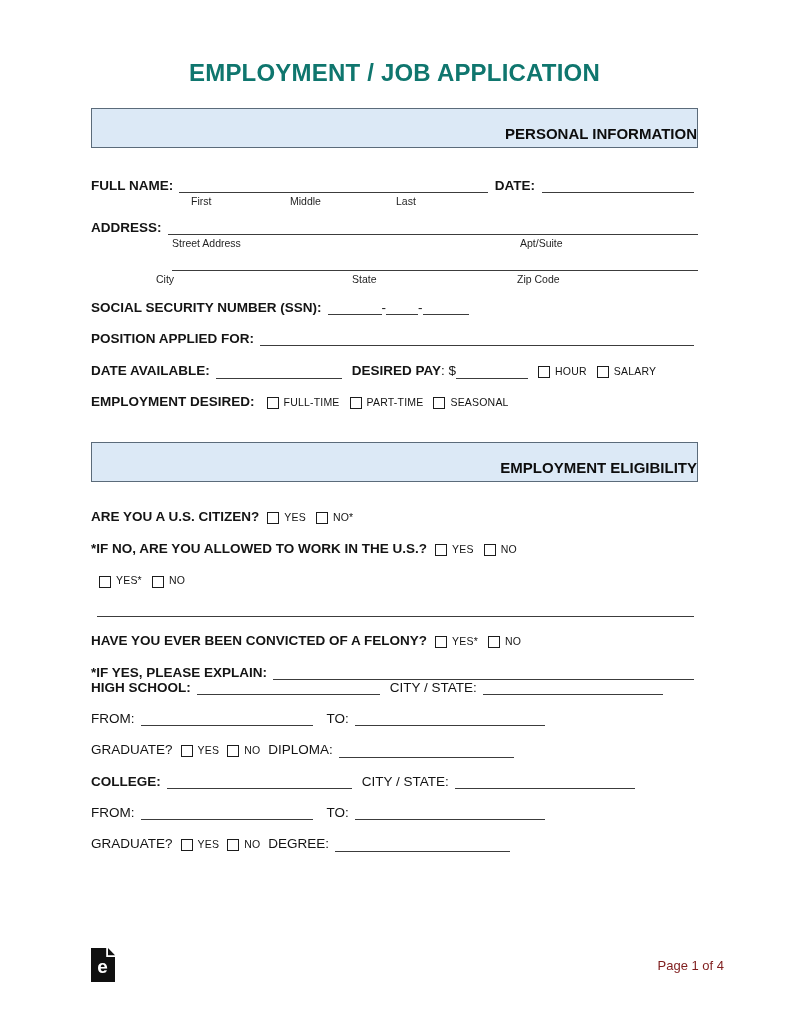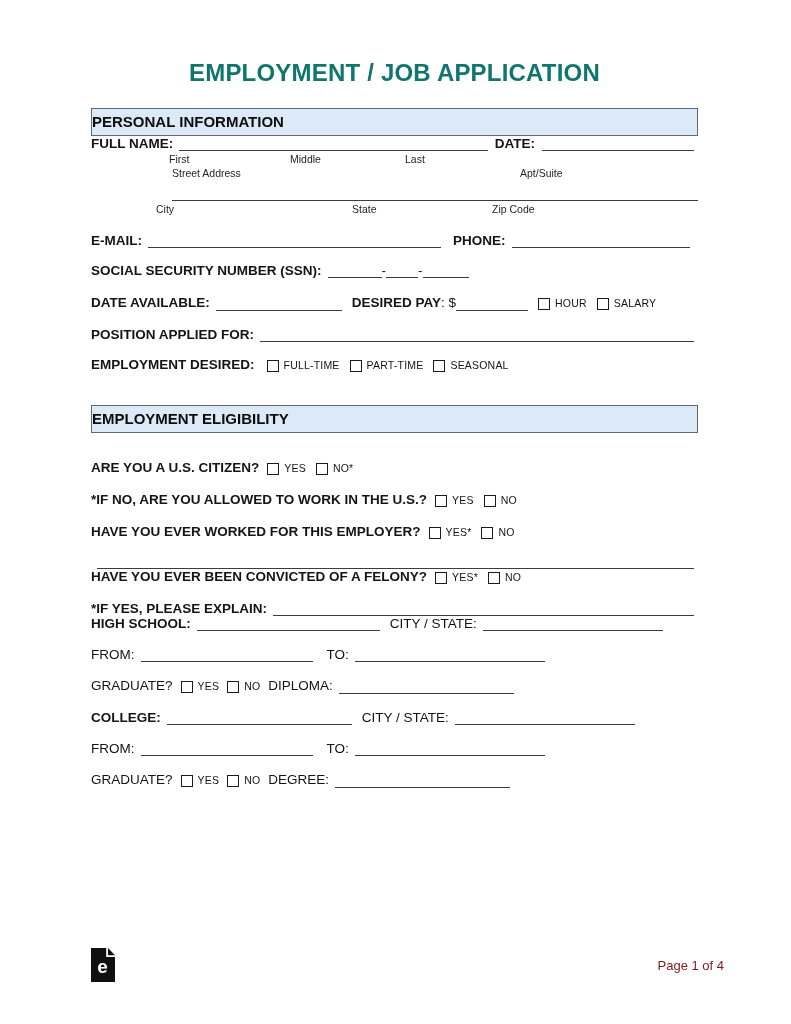--- a/index.html
+++ b/index.html
@@ -8,22 +8,22 @@
     font-family:"Liberation Sans",sans-serif;color:#141414;overflow:hidden;
   }
   .content{position:absolute;left:91px;top:0;width:607px;}
   .title{
     text-align:center;font-weight:bold;font-size:24px;line-height:26px;
     margin-top:60px;letter-spacing:0.2px;color:#0f766e;
   }
   .section-bar{
     margin-top:22px;background:var(--section-header-bg,#dce9f6);
     border:1.5px solid var(--section-header-border,#5b6b7a);
-    text-align:left;font-weight:bold;font-size:15px;
-    padding:4px 0 5px 0;color:#0d0d0d;
+    text-align:right;font-weight:bold;font-size:15px;
+    padding:16px 0 5px 0;color:#0d0d0d;
   }
   .row{
     display:flex;align-items:baseline;font-size:13.5px;line-height:15px;
     white-space:nowrap;
   }
   .b{font-weight:bold;}
   .line{
     display:inline-block;height:12px;align-self:flex-end;
     border-bottom:1.2px solid var(--line-color,#3c3c3c);
   }
@@ -47,79 +47,77 @@
 </style>
 </head>
 <body>
 
 <div class="content">
 
   <div class="title">EMPLOYMENT / JOB APPLICATION</div>
 
   <div class="section-bar">PERSONAL INFORMATION</div>
 
-  <div class="row" style="">
+  <div class="row" style="margin-top:30px">
     <span class="b">FULL NAME:</span>
     <span class="line grow ml6"></span>
     <span class="b ml7">DATE:</span>
     <span class="line ml7 mr4" style="width:152px"></span>
   </div>
   <div class="subrow">
-    <span style="left:78px">First</span>
+    <span style="left:100px">First</span>
     <span style="left:199px">Middle</span>
-    <span style="left:314px">Last</span>
-  </div>
-
+    <span style="left:305px">Last</span>
+  </div>
+
+  <div class="row" style="margin-top:13px">
+    <span class="b">ADDRESS:</span>
+    <span class="line grow ml6"></span>
+  </div>
   <div class="subrow">
     <span style="left:81px">Street Address</span>
     <span style="left:429px">Apt/Suite</span>
   </div>
 
   <div class="row" style="margin-top:9px">
     <span class="line grow" style="margin-left:81px"></span>
   </div>
   <div class="subrow">
     <span style="left:65px">City</span>
     <span style="left:261px">State</span>
-    <span style="left:401px">Zip Code</span>
-  </div>
-
-  <div class="row" style="margin-top:18px">
-    <span class="b">E-MAIL:</span>
-    <span class="line ml6" style="width:293px"></span>
-    <span class="b ml12">PHONE:</span>
-    <span class="line grow ml6 mr8"></span>
-  </div>
+    <span style="left:426px">Zip Code</span>
+  </div>
+
 
   <div class="row" style="margin-top:15px">
     <span class="b">SOCIAL SECURITY NUMBER (SSN):</span>
     <span class="line ml6" style="width:54px"></span>
     <span>-</span>
     <span class="line" style="width:32px"></span>
     <span>-</span>
     <span class="line" style="width:46px"></span>
   </div>
 
+  <div class="row" style="margin-top:16px">
+    <span class="b">POSITION APPLIED FOR:</span>
+    <span class="line grow ml6 mr4"></span>
+  </div>
+
   <div class="row" style="margin-top:17px">
     <span class="b">DATE AVAILABLE:</span>
     <span class="line ml6" style="width:126px"></span>
     <span class="b ml10">DESIRED PAY</span>
     <span>: $</span>
     <span class="line" style="width:72px"></span>
     <span class="cb ml10"></span>
     <span class="opt ml5">HOUR</span>
     <span class="cb ml10"></span>
     <span class="opt ml5">SALARY</span>
   </div>
 
-  <div class="row" style="margin-top:16px">
-    <span class="b">POSITION APPLIED FOR:</span>
-    <span class="line grow ml6 mr4"></span>
-  </div>
-
   <div class="row" style="margin-top:15px">
     <span class="b">EMPLOYMENT DESIRED:</span>
     <span class="cb ml12"></span>
     <span class="opt ml5">FULL-TIME</span>
     <span class="cb ml10"></span>
     <span class="opt ml5">PART-TIME</span>
     <span class="cb ml10"></span>
     <span class="opt ml5">SEASONAL</span>
   </div>
 
@@ -135,32 +133,31 @@
 
   <div class="row" style="margin-top:16px">
     <span class="b">*IF NO, ARE YOU ALLOWED TO WORK IN THE U.S.?</span>
     <span class="cb ml8"></span>
     <span class="opt ml5">YES</span>
     <span class="cb ml10"></span>
     <span class="opt ml5">NO</span>
   </div>
 
   <div class="row" style="margin-top:16px">
-    <span class="b">HAVE YOU EVER WORKED FOR THIS EMPLOYER?</span>
     <span class="cb ml8"></span>
     <span class="opt ml5">YES*</span>
     <span class="cb ml10"></span>
     <span class="opt ml5">NO</span>
   </div>
 
   <div class="row" style="margin-top:16px">
     <span class="line grow ml6 mr4"></span>
   </div>
 
-  <div class="row" style="">
+  <div class="row" style="margin-top:16px">
     <span class="b">HAVE YOU EVER BEEN CONVICTED OF A FELONY?</span>
     <span class="cb ml8"></span>
     <span class="opt ml5">YES*</span>
     <span class="cb ml10"></span>
     <span class="opt ml5">NO</span>
   </div>
 
   <div class="row" style="margin-top:16px">
     <span class="b">*IF YES, PLEASE EXPLAIN:</span>
     <span class="line grow ml6 mr4"></span>

